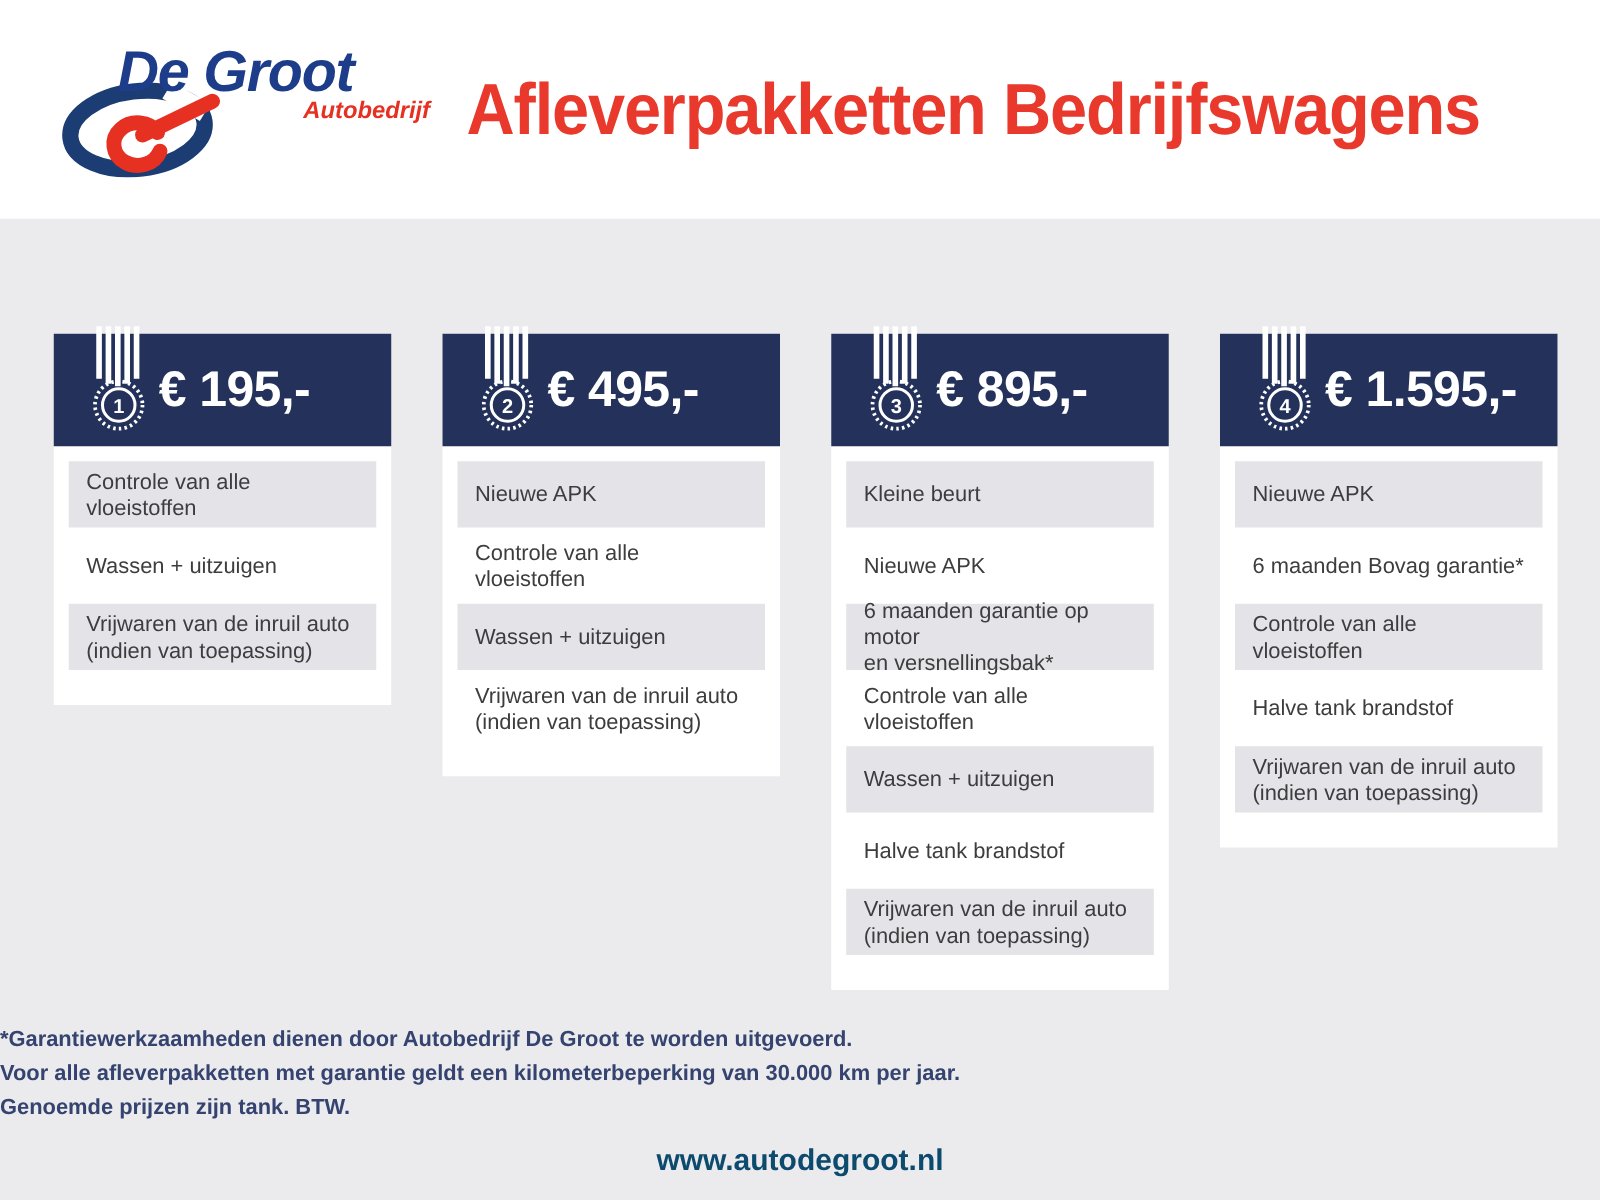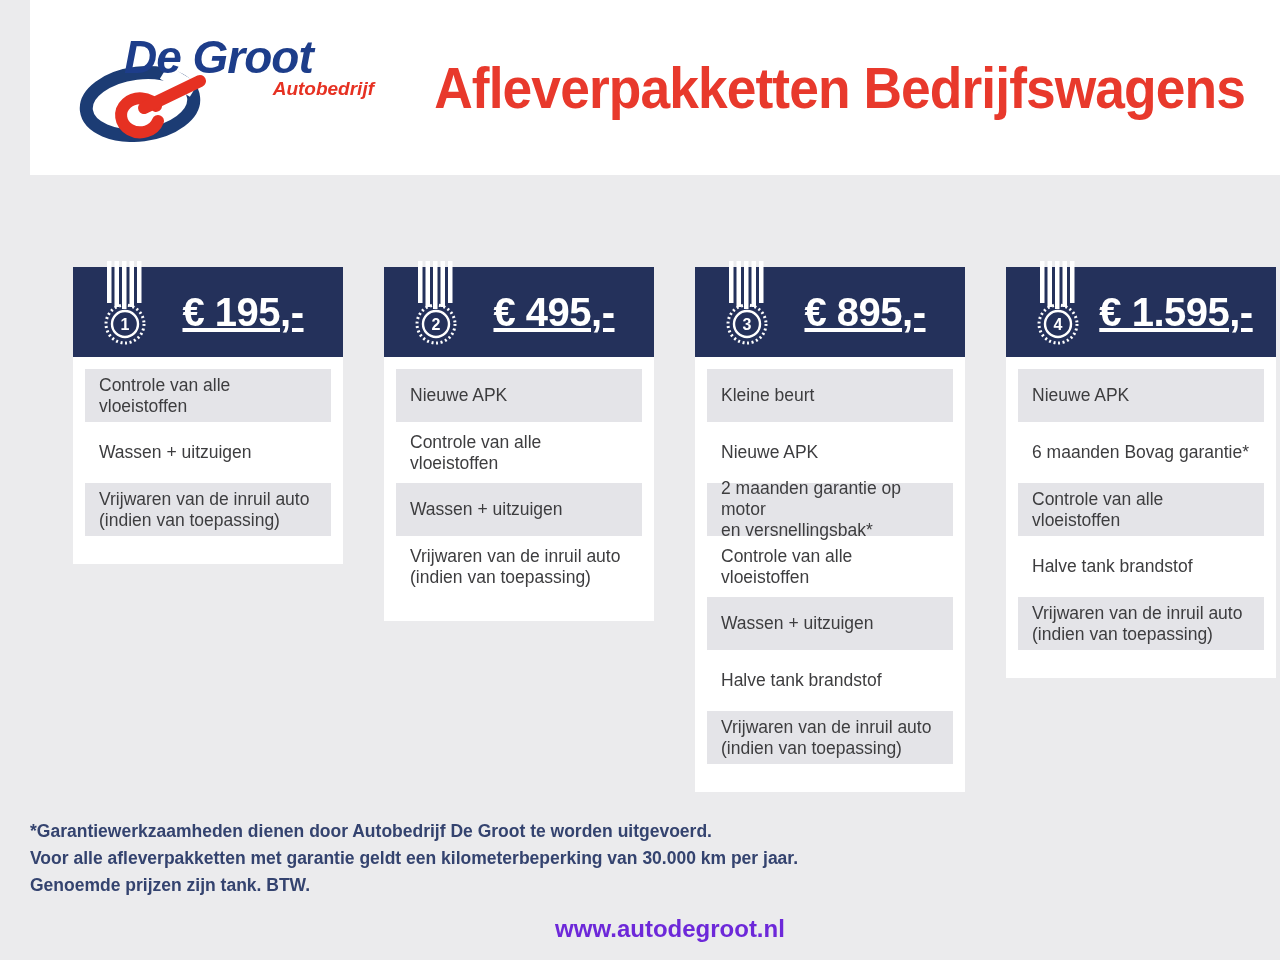--- a/index.html
+++ b/index.html
@@ -2,21 +2,21 @@
 <html><head>
 <meta charset="utf-8">
 <style>
   * { margin:0; padding:0; box-sizing:border-box; }
   html,body { width:1280px; height:960px; }
   body {
     font-family:"Liberation Sans", sans-serif;
     background:#ebebed;
     overflow:hidden;
   }
-  .page { width:1280px; height:960px; display:flex; flex-direction:column;padding-left:30px; }
+  .page { width:1280px; height:960px; display:flex; flex-direction:column; }
 
   
   .top-band {
     background:#ffffff;
     height:175px;
     display:flex;
     align-items:center;
     padding-left:48px;
     flex:none;
   }
@@ -25,21 +25,21 @@
   .logo-name {
     position:absolute; left:46px; top:-8px;
     font-size:46px; font-weight:800; font-style:italic;
     color:#1d3d8a; letter-spacing:-1px; white-space:nowrap;
   }
   .logo-sub {
     position:absolute; right:-46px; top:40px;
     font-size:19px; font-weight:700; font-style:italic;
     color:#e63122; white-space:nowrap;margin-left:26px;
   }
-  .title-wrap { flex:1; display:flex; justify-content:flex-end; align-items:center; padding-left:40px; }
+  .title-wrap { flex:1; display:flex; justify-content:flex-start; align-items:center; padding-left:40px; }
   .page-title {
     color:#e8392c;
     font-size:58px;
     font-weight:600;
     letter-spacing:-1px;
     transform:scaleX(0.92);
     white-space:nowrap;
   }
 
   
@@ -55,23 +55,23 @@
     padding-left:20px;
     overflow:visible;
   }
   .medal { width:64px; height:88px; margin-top:-14px; flex:none; position:relative; }
   .medal svg { display:block; overflow:visible; }
   .medal-digit {
     fill:#ffffff; font-family:"Liberation Sans", sans-serif;
     font-size:16px; font-weight:700;
   }
   .pkg-price {
-    flex:1; text-align:center; padding-right:14px;
+    flex:1; padding-right:14px;
     color:#ffffff; font-size:40px; font-weight:700;
-    letter-spacing:-0.5px; white-space:nowrap;text-decoration:underline;
+    letter-spacing:-0.5px; white-space:nowrap;
   }
 
   .features { list-style:none; padding:12px; }
   .features li {
     height:53px;
     display:flex;
     align-items:center;
     padding:0 14px;
     margin-bottom:4px;
     font-size:17.5px;
@@ -88,21 +88,21 @@
     color:#34436f;
     font-size:17.5px;
     font-weight:600;
     line-height:27px;
     width:1280px;
     margin-left:-43px;
   }
   .website {
     margin-top:16px;
     text-align:center;
-    color:#6d28d9;
+    color:#0c4a6e;
     font-size:24px;
     font-weight:700;
     width:1280px;
     margin-left:-43px;
   }
 </style>
 </head>
 <body>
 
 <div class="page">
@@ -193,21 +193,21 @@
               <circle cx="32" cy="63" r="19" fill="none" stroke="#ffffff" stroke-width="3" stroke-dasharray="2 2.6"></circle>
               <circle cx="32" cy="63" r="13" fill="none" stroke="#ffffff" stroke-width="2.4"></circle>
               <text class="medal-digit" x="32" y="69" text-anchor="middle">3</text>
             </svg>
           </div>
           <div class="pkg-price">€ 895,-</div>
         </div>
         <ul class="features">
           <li>Kleine beurt</li>
           <li>Nieuwe APK</li>
-          <li>2 maanden garantie op motor
+          <li>6 maanden garantie op motor
 en versnellingsbak*</li>
           <li>Controle van alle vloeistoffen</li>
           <li>Wassen + uitzuigen</li>
           <li>Halve tank brandstof</li>
           <li>Vrijwaren van de inruil auto
 (indien van toepassing)</li>
         </ul>
       </section>
 
       <section class="pkg">

